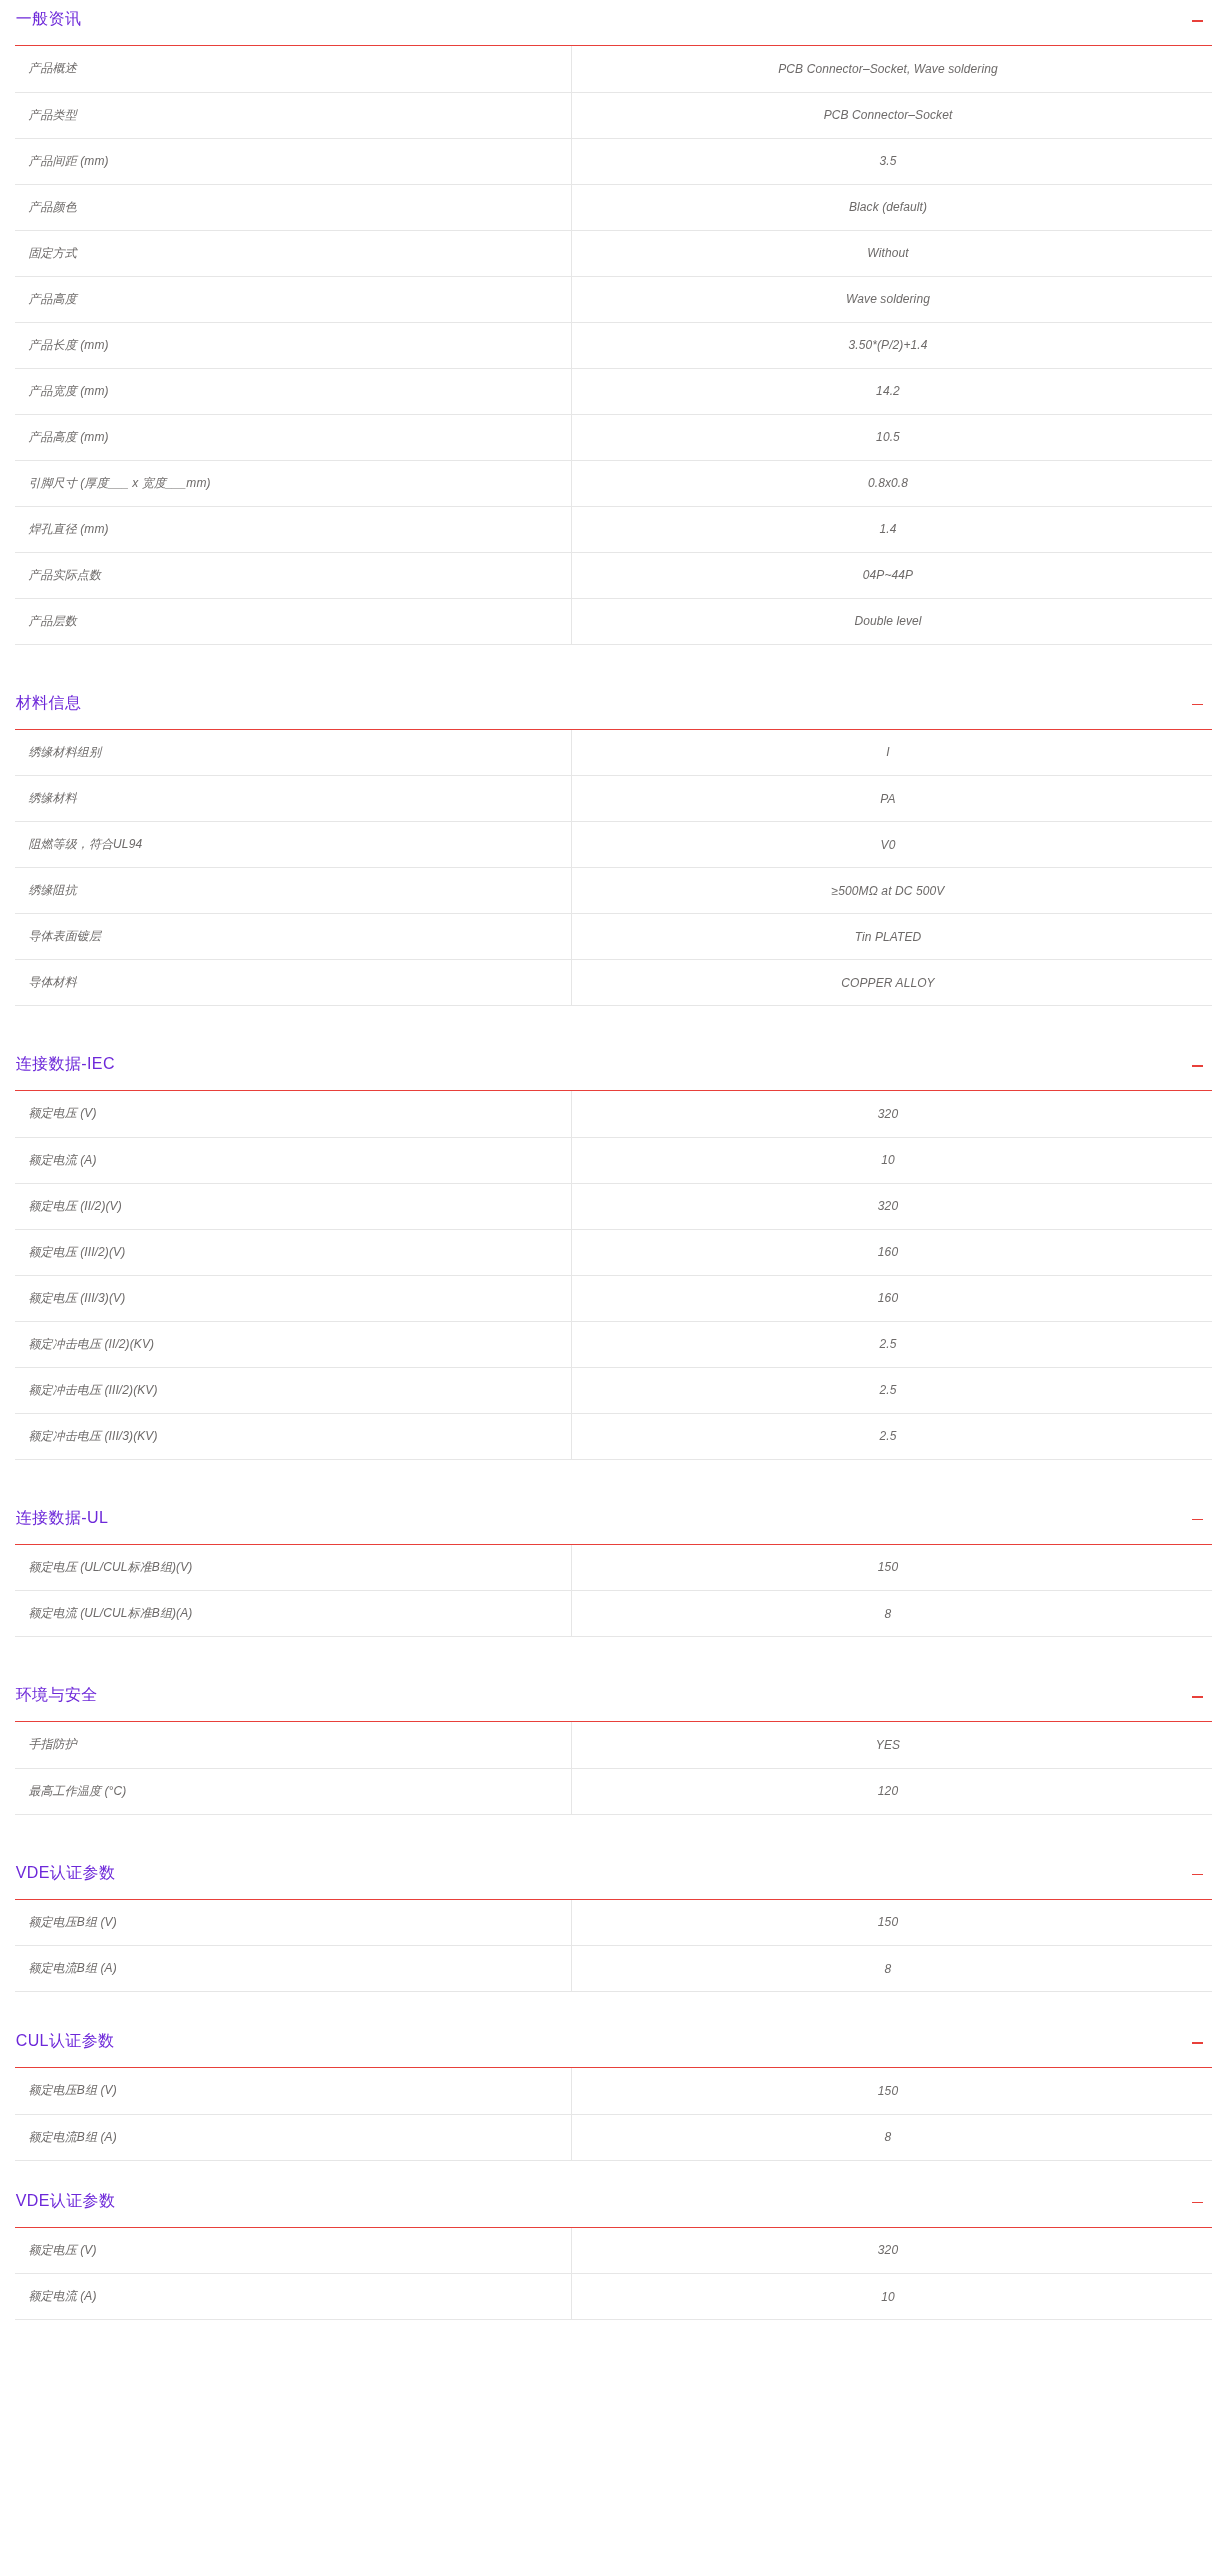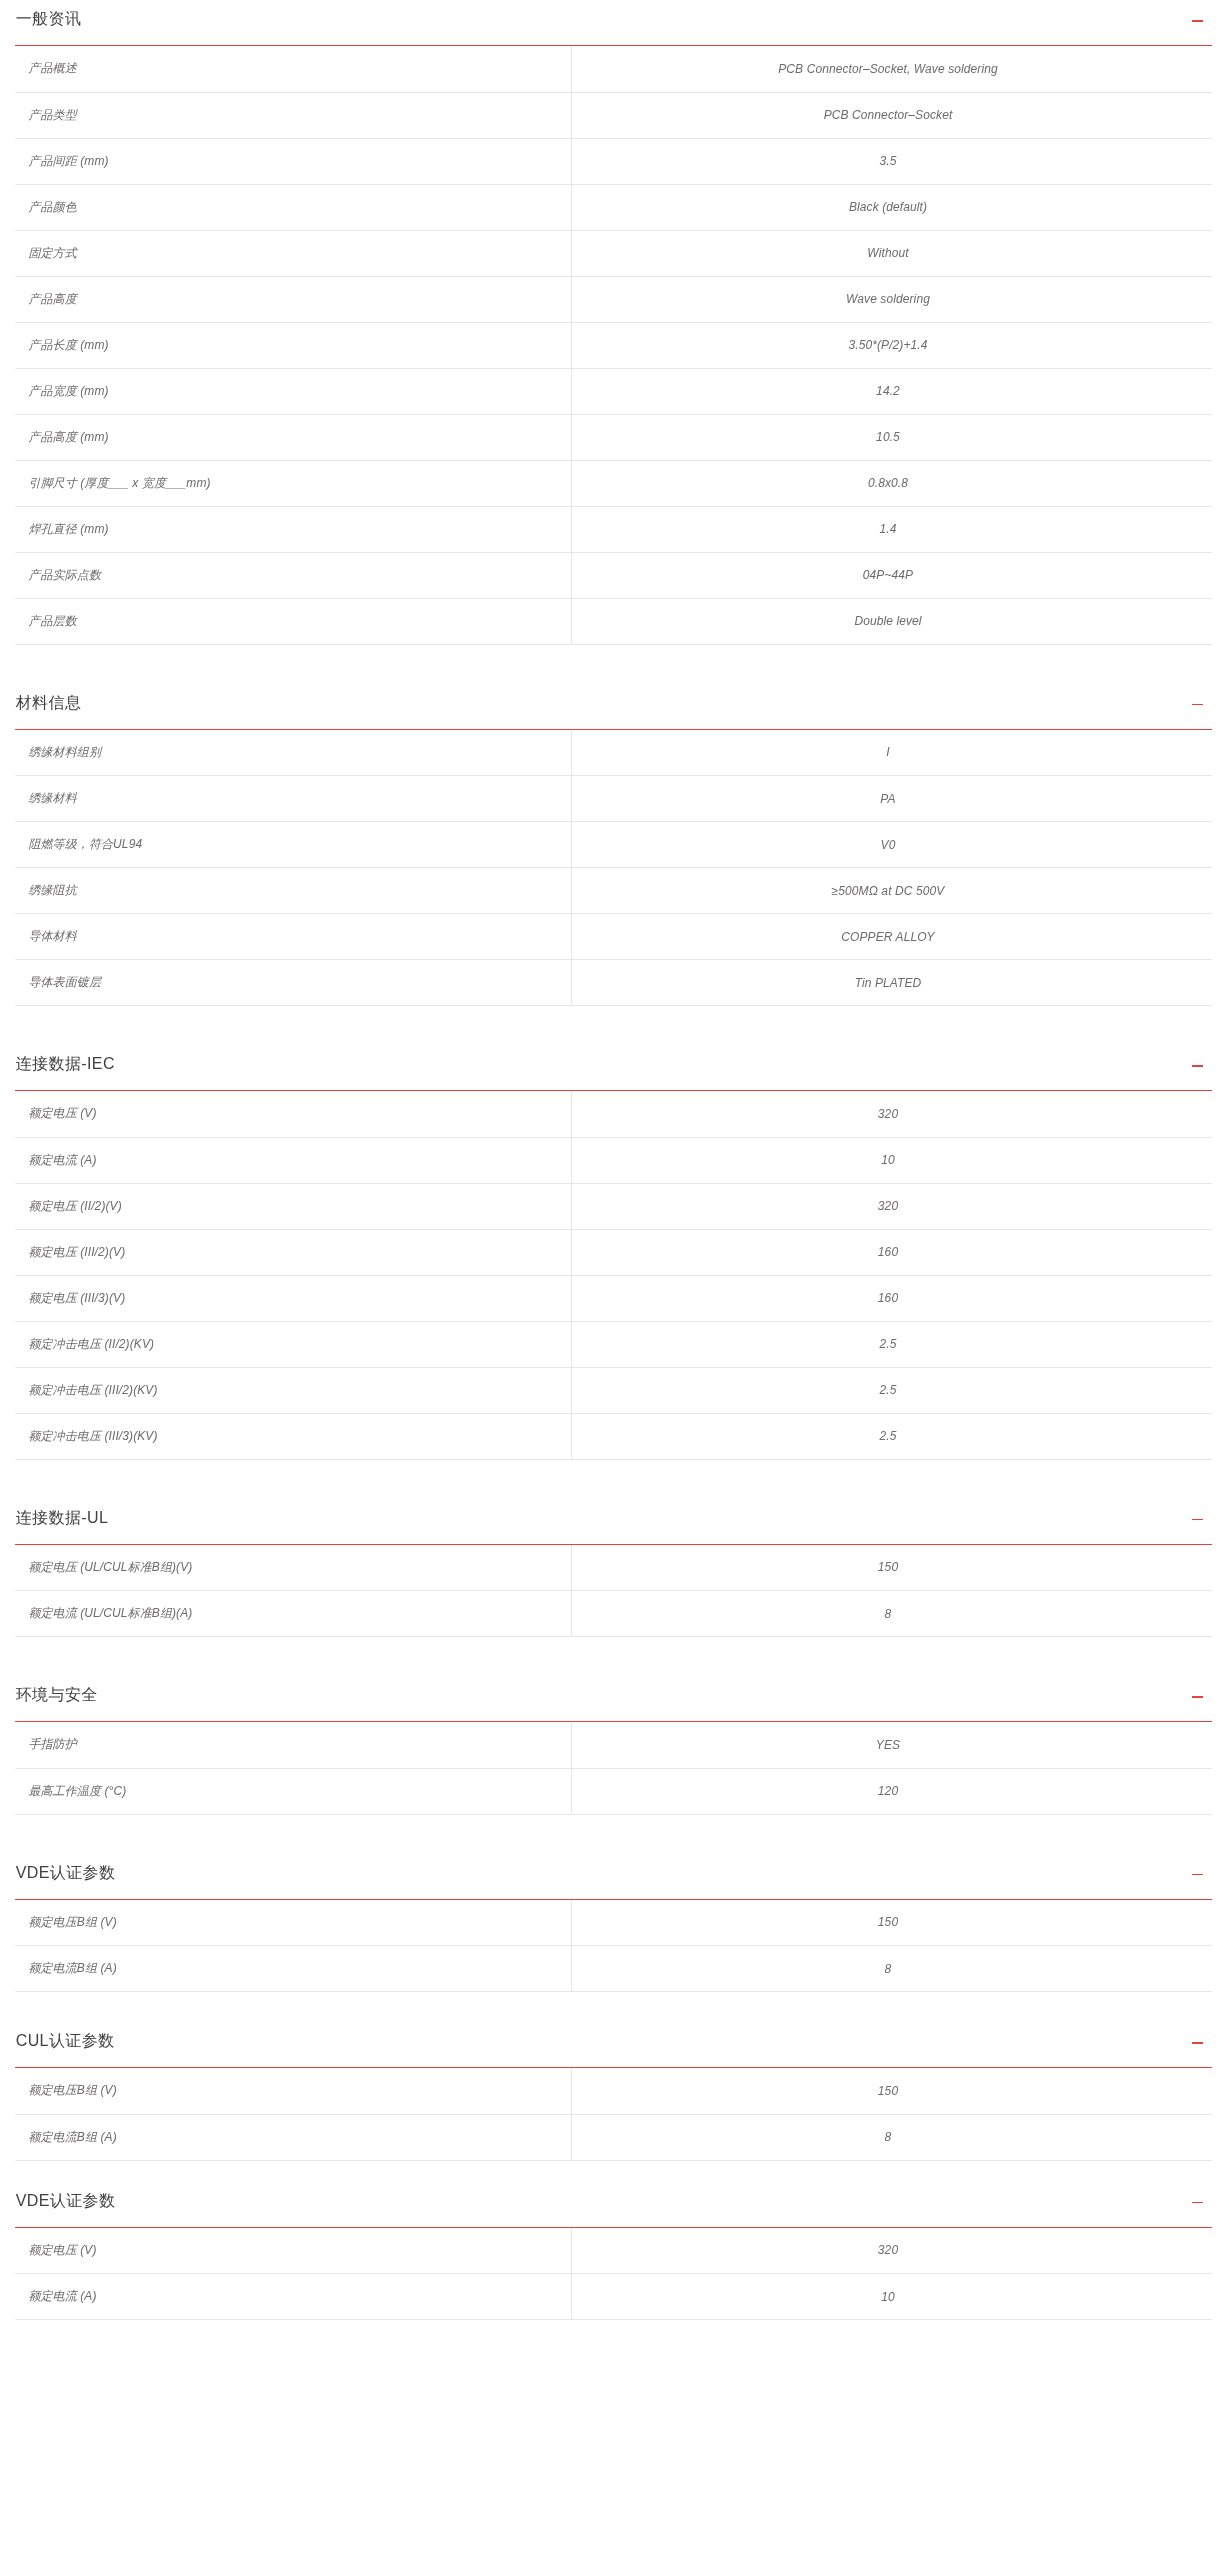--- a/index.html
+++ b/index.html
@@ -26,21 +26,21 @@
     height: 46px;
     border-bottom: 1.5px solid #e8403a;
     display: flex;
     align-items: center;
     justify-content: space-between;
     box-sizing: border-box;
     padding: 0 4.5px 0 0;
   }
   .section-title {
     font-size: 16px;
-    color: #404040;
+    color: #6d28d9;
     letter-spacing: 0.4px;
     font-weight: normal;
     padding-left: 0.7px;
     padding-bottom: 6px;
   }
   .collapse-btn {
     width: 19.4px;
     height: 19.4px;
     display: flex;
     align-items: center;
@@ -183,27 +183,27 @@
         </tr>
         <tr>
           <td class="key">阻燃等级，符合UL94</td>
           <td class="val">V0</td>
         </tr>
         <tr>
           <td class="key">绣缘阻抗</td>
           <td class="val">≥500MΩ at DC 500V</td>
         </tr>
         <tr>
+          <td class="key">导体表面镀层</td>
+          <td class="val">Tin PLATED</td>
+        </tr>
+        <tr>
           <td class="key">导体材料</td>
           <td class="val">COPPER ALLOY</td>
         </tr>
-        <tr>
-          <td class="key">导体表面镀层</td>
-          <td class="val">Tin PLATED</td>
-        </tr>
       </tbody>
     </table>
   </div>
 
   <div class="gap"></div>
 
   <div class="section">
     <div class="section-head">
       <div class="section-title">连接数据-IEC</div>
       <div class="collapse-btn">

